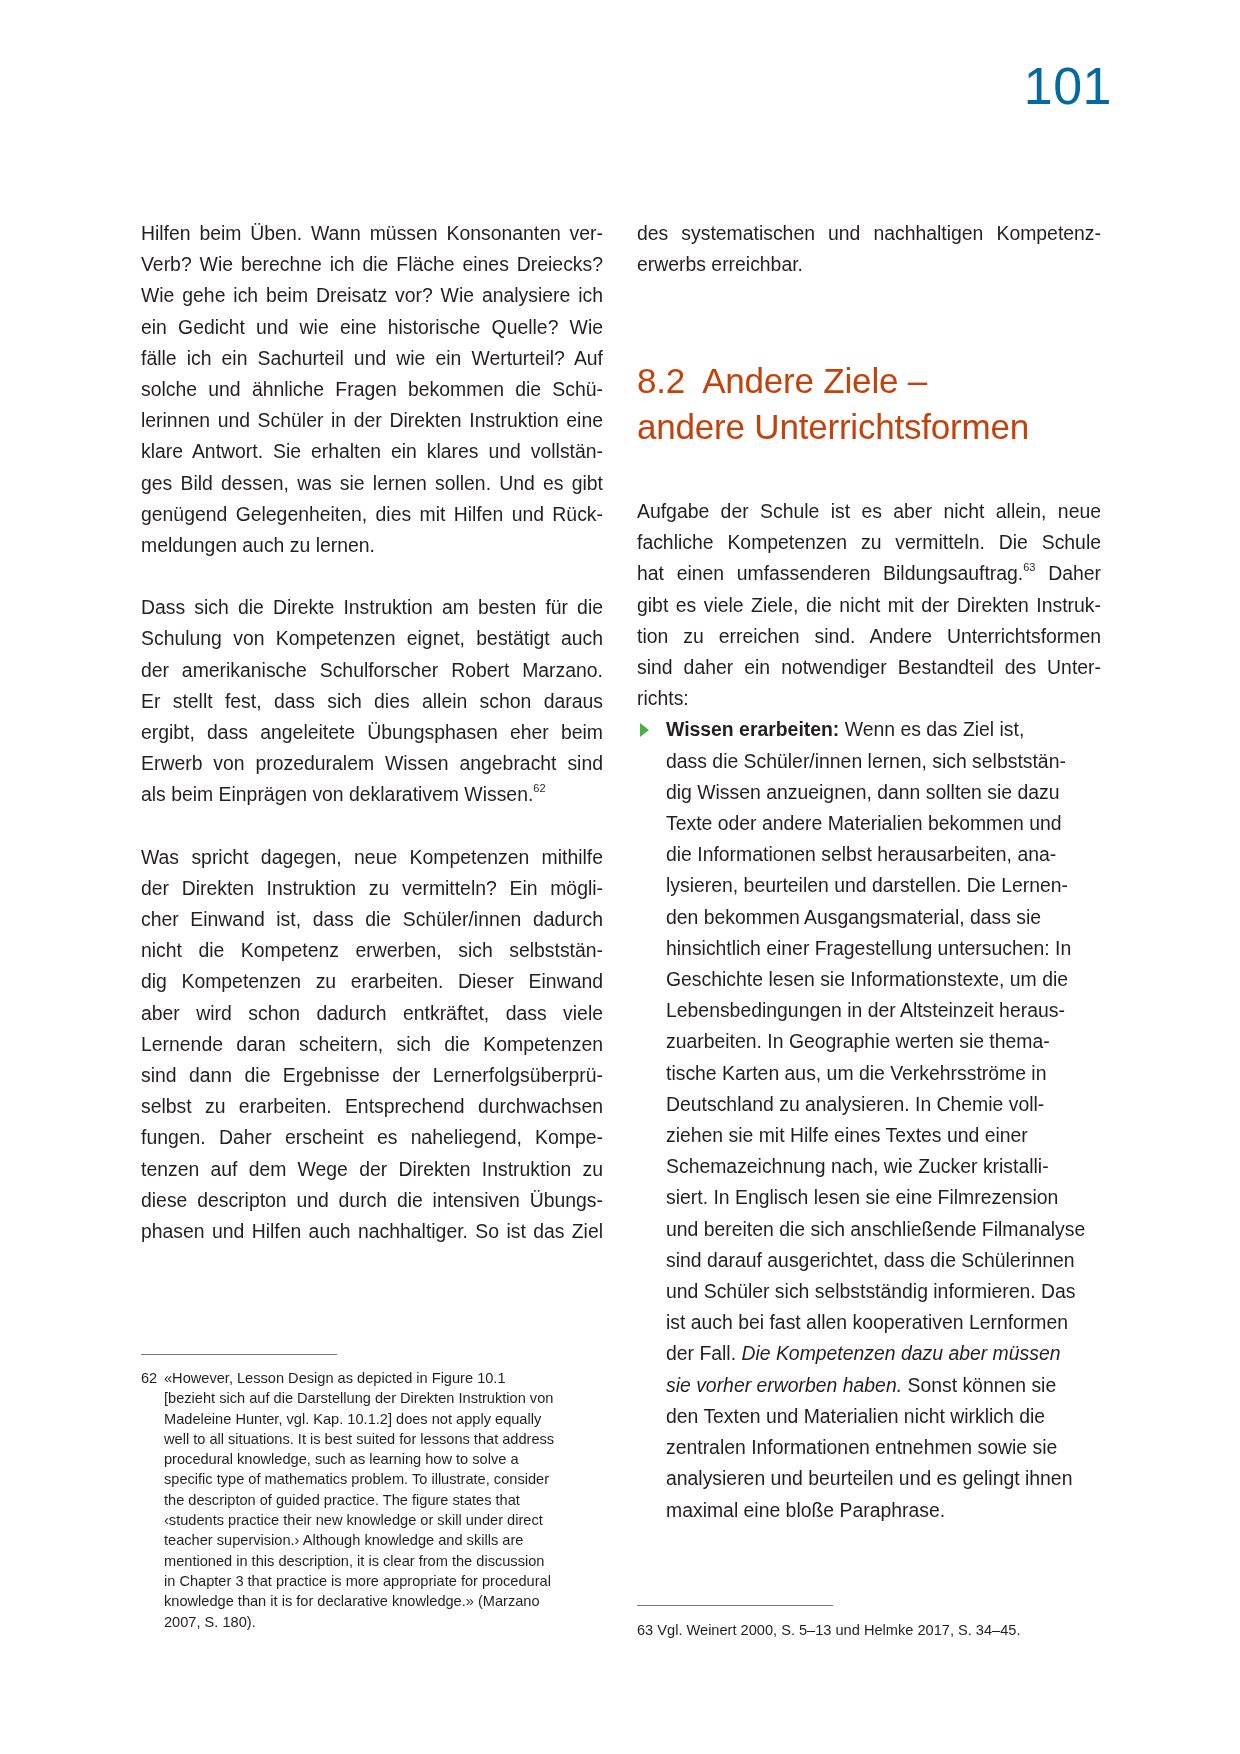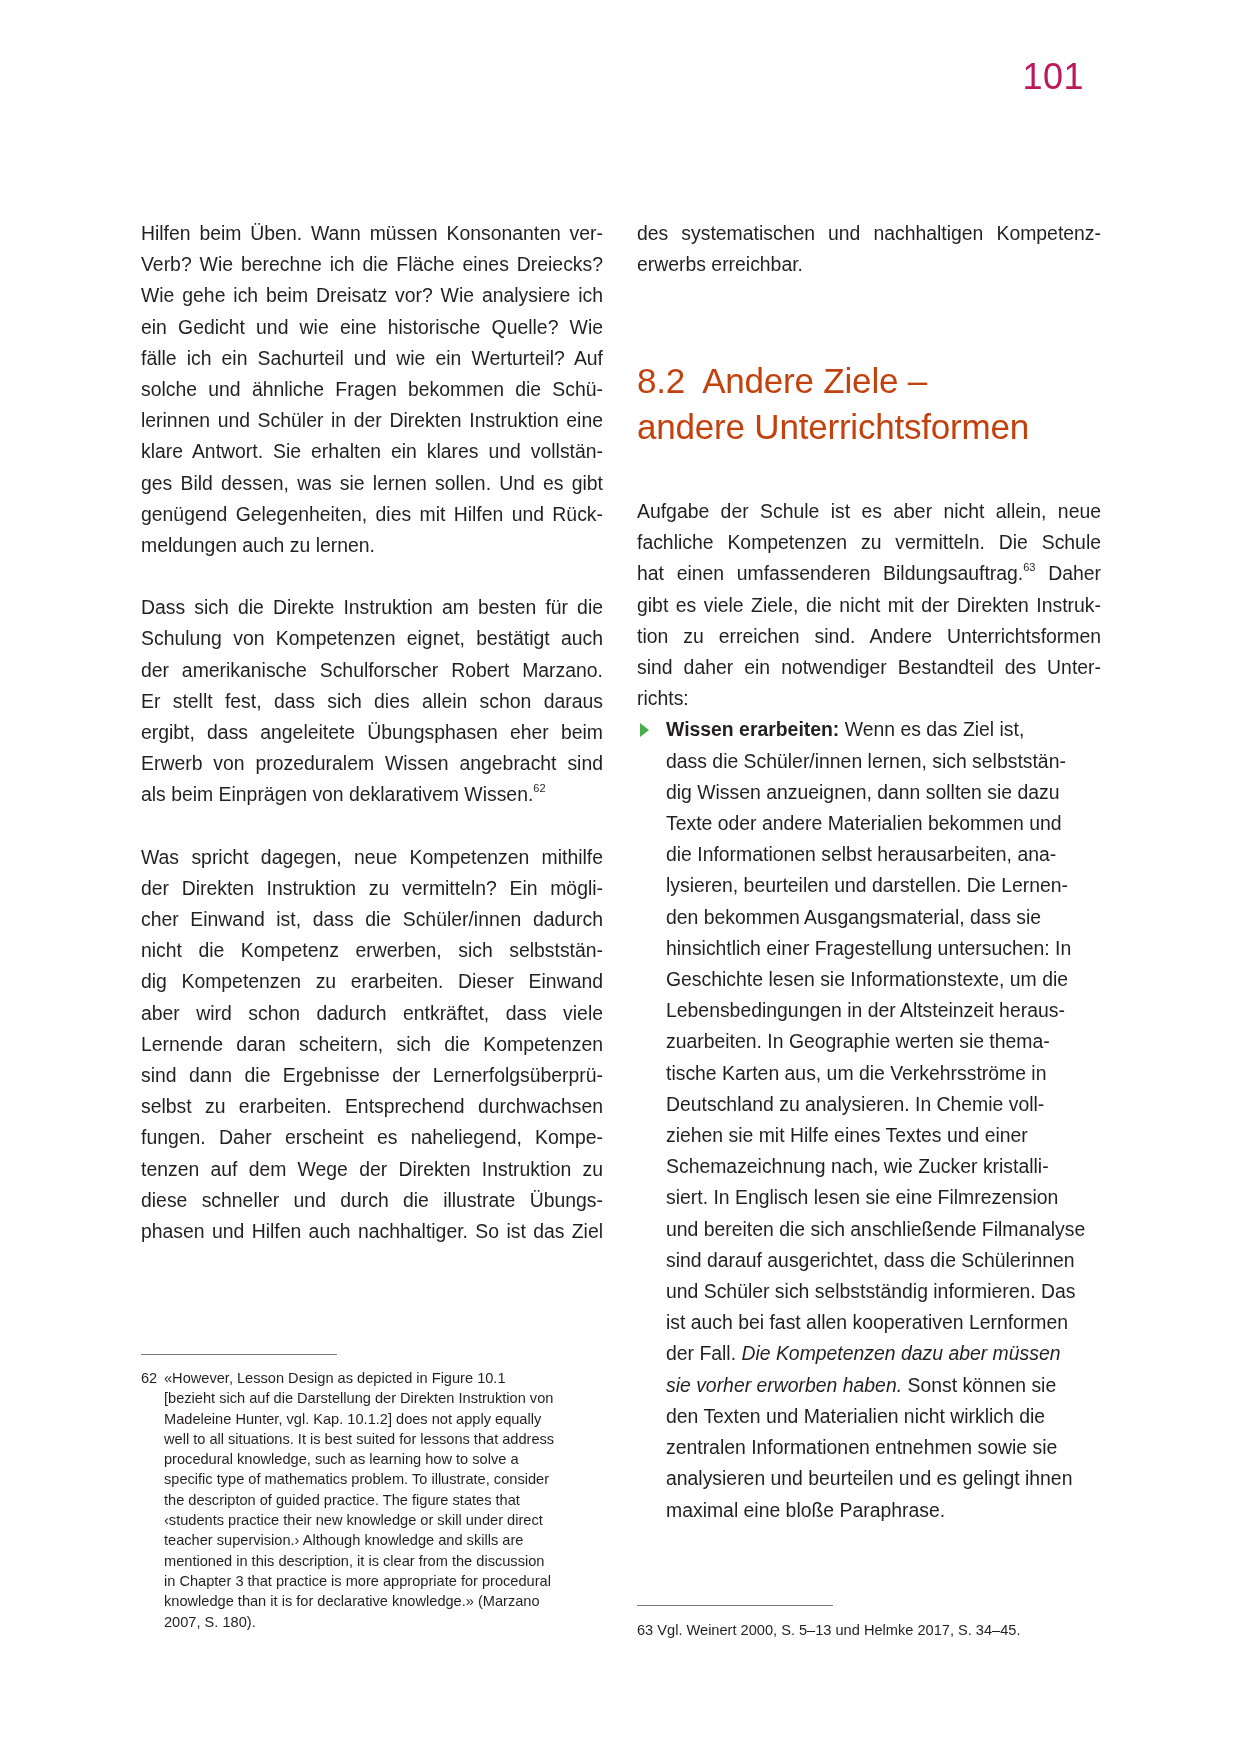--- a/index.html
+++ b/index.html
@@ -11,24 +11,24 @@
       width: 1240px;
       height: 1754px;
       position: relative;
       overflow: hidden;
       font-family: "Liberation Sans", sans-serif;
       color: #231f20;
     }
     .page-number {
       position: absolute;
       top: 56px;
-      right: 156px;
-      font-size: 36px;
+      right: 128px;
+      font-size: 52px;
       font-weight: 300;
-      color: #be185d;
+      color: #0369a1;
       letter-spacing: 0.5px;
     }
     .col {
       position: absolute;
       top: 218px;
       font-size: 19.4px;
       line-height: 31.2px;
     }
     .col-left {
       left: 141px;
@@ -160,21 +160,21 @@
     <span class="line just">der Direkten Instruktion zu vermitteln? Ein mögli-</span>
     <span class="line just">cher Einwand ist, dass die Schüler/innen dadurch</span>
     <span class="line just">nicht die Kompetenz erwerben, sich selbststän-</span>
     <span class="line just">dig Kompetenzen zu erarbeiten. Dieser Einwand</span>
     <span class="line just">aber wird schon dadurch entkräftet, dass viele</span>
     <span class="line just">Lernende daran scheitern, sich die Kompetenzen</span>
     <span class="line just">sind dann die Ergebnisse der Lernerfolgsüberprü-</span>
     <span class="line just">selbst zu erarbeiten. Entsprechend durchwachsen</span>
     <span class="line just">fungen. Daher erscheint es naheliegend, Kompe-</span>
     <span class="line just">tenzen auf dem Wege der Direkten Instruktion zu</span>
-    <span class="line just">diese schneller und durch die illustrate Übungs-</span>
+    <span class="line just">diese descripton und durch die intensiven Übungs-</span>
     <span class="line just">phasen und Hilfen auch nachhaltiger. So ist das Ziel</span>
   </p>
 </div>
 
 <div class="fn-rule" style="left:141px; top:1354px; width:196px;"></div>
 <div class="footnote fn-left">
   <span class="fn-num">62</span>
   <div class="fn-body">
     <span class="line">«However, Lesson Design as depicted in Figure 10.1</span>
     <span class="line">[bezieht sich auf die Darstellung der Direkten Instruktion von</span>

